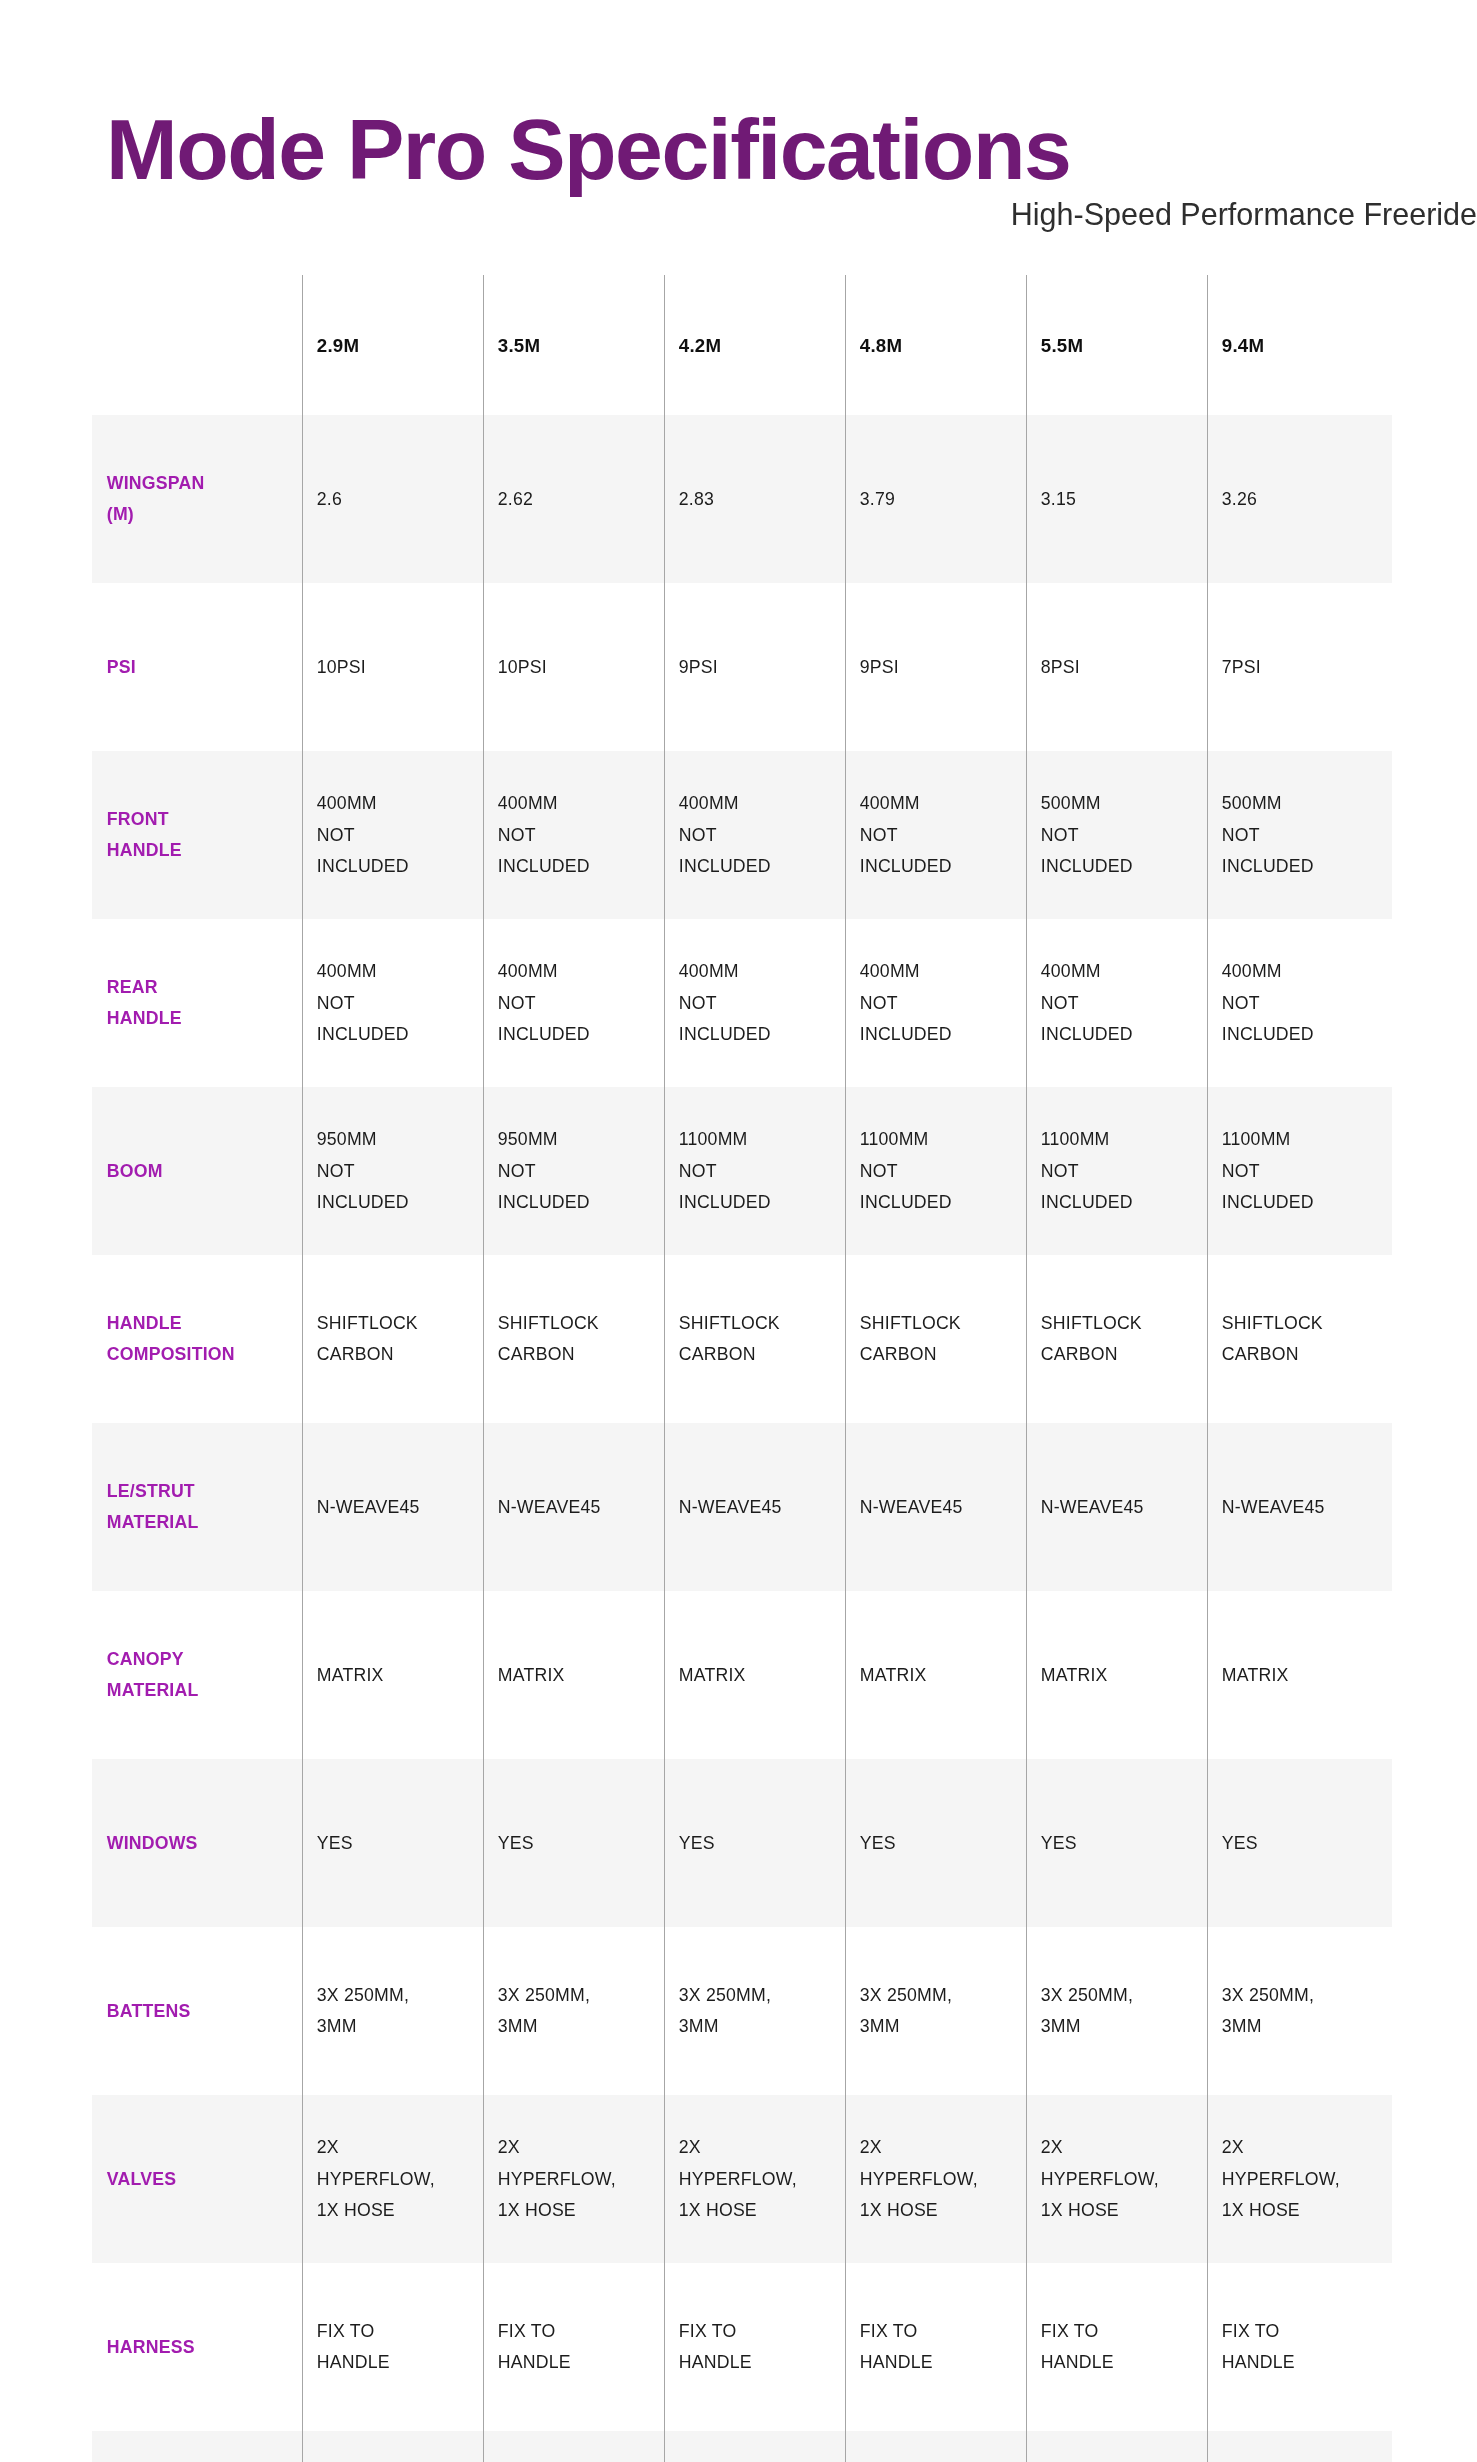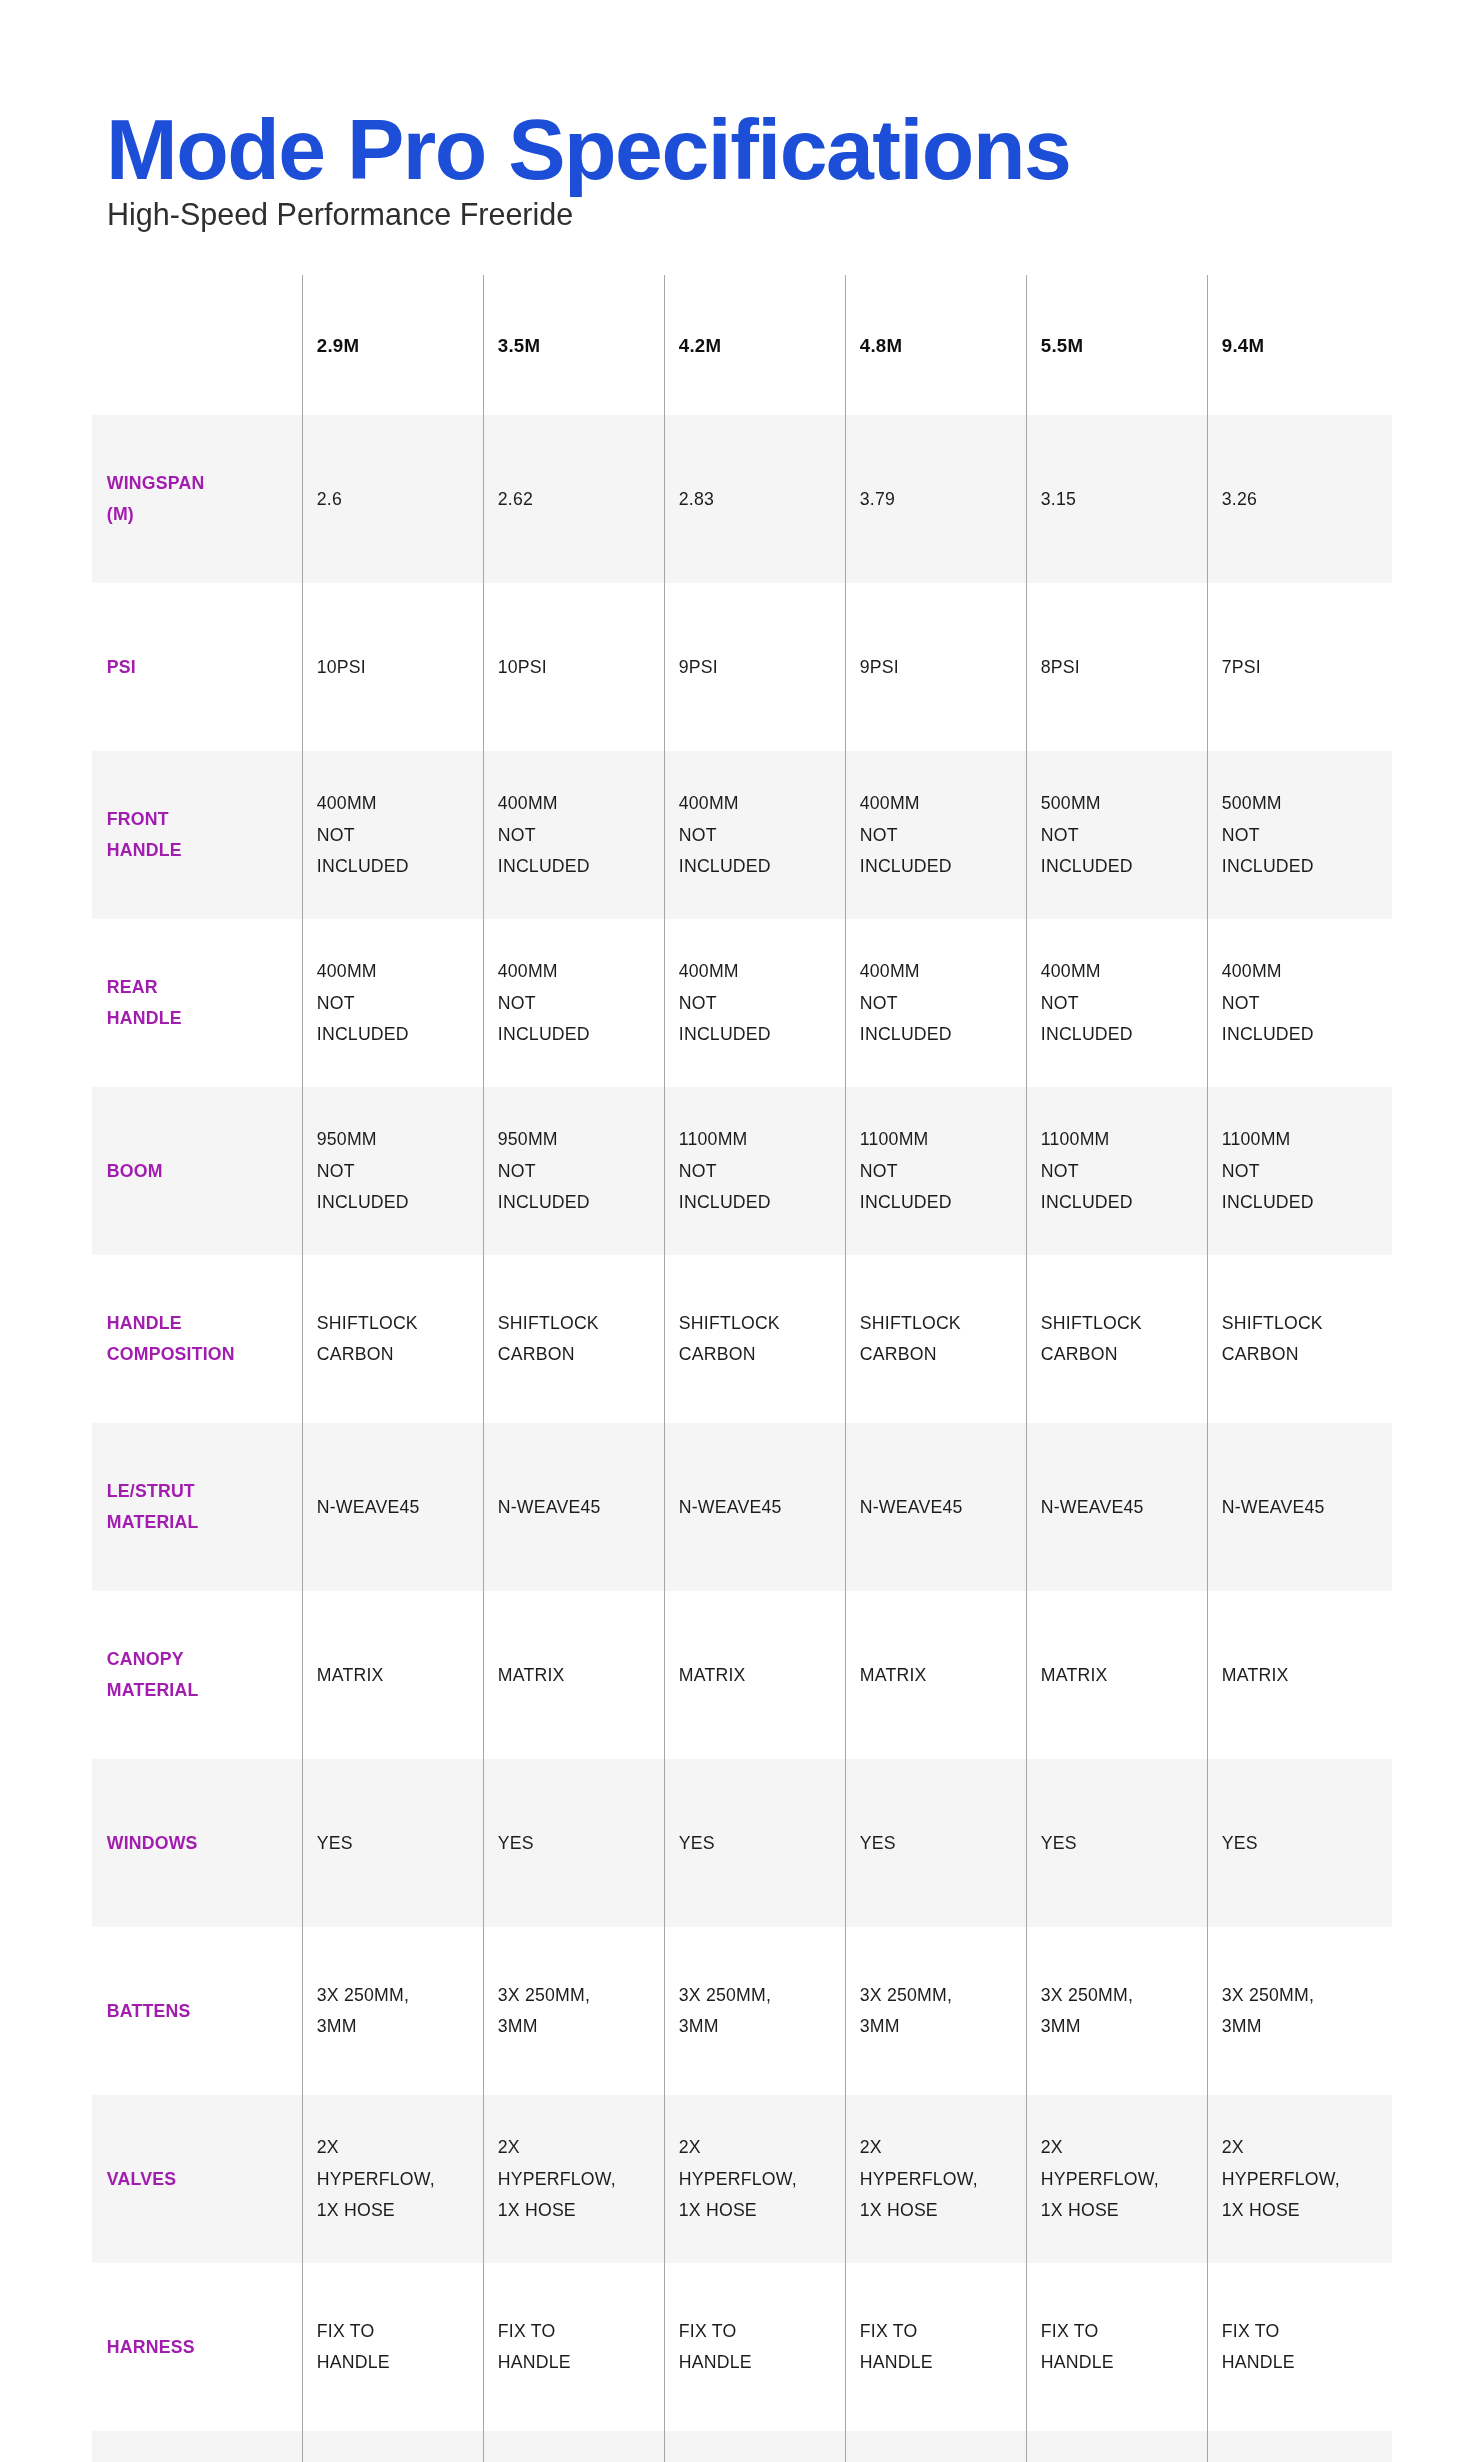--- a/index.html
+++ b/index.html
@@ -15,28 +15,29 @@
   }
   .page-header {
     padding: 106px 0 0 106px;
   }
   .page-title {
     margin: 0;
     font-size: 86px;
     line-height: 1;
     font-weight: bold;
     letter-spacing: -1.5px;
-    color: #1d4ed8;
+    color: #701a75;
   }
   .page-subtitle {
     margin: 3.9px 0 0 1px;
     font-size: 30.5px;
     line-height: 1.2;
     font-weight: normal;
     color: #2e2e2e;
+    text-align: right;
   }
   .spec-table {
     margin: 43px 0 0 92px;
     width: 1300px;
   }
   .trow {
     display: grid;
     grid-template-columns: 210px repeat(6, 181px);
     min-height: 168px;
   }

